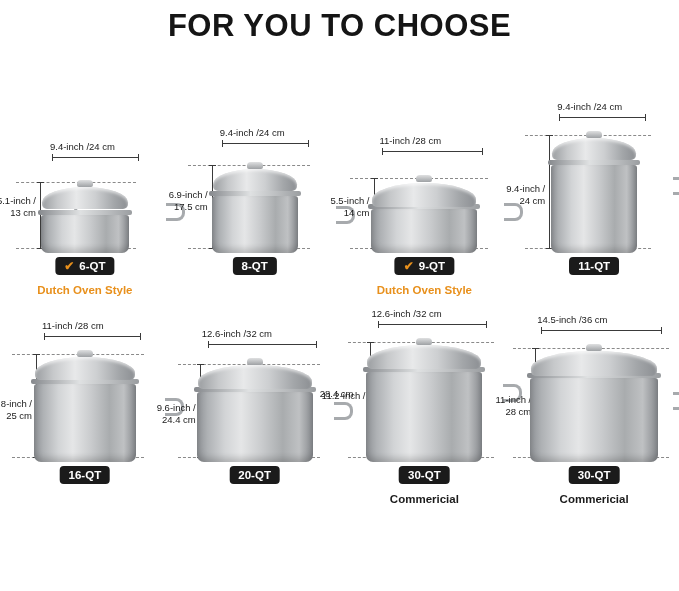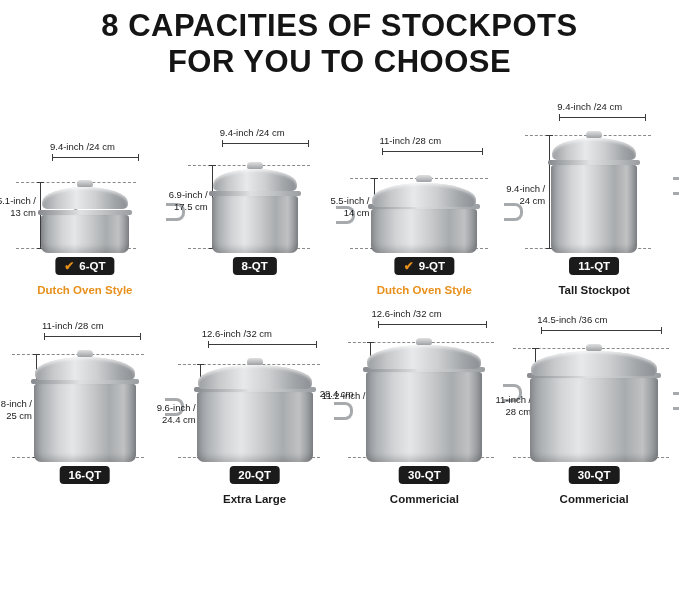--- a/index.html
+++ b/index.html
@@ -192,21 +192,20 @@
     font-size: 15px;
     color: #1b1b1b;
   }
 </style>
 </head>
 <body>
 
 <div class="page">
 
   <div class="title">
-    <span>8 CAPACITIES OF STOCKPOTS</span>
     <span class="line2">FOR YOU TO CHOOSE</span>
   </div>
 
   <div class="row row1">
 
     <div class="cell">
       <div class="pot-area">
 
         <div class="dash-h" style="left:16px; top:79px; width:120px;"></div>
         <div class="dash-h" style="left:16px; top:145px; width:120px;"></div>
@@ -312,21 +311,20 @@
           <div class="handle right" style="left:134px; top:50px;"></div>
           <div class="body" style="width:86px; height:88px;"></div>
           <div class="rim" style="width:92px; bottom:88px;"></div>
           <div class="lid" style="width:84px; height:22px; top:11px;"></div>
           <div class="knob" style="top:4px;"></div>
         </div>
       </div>
       <div class="badge">
         <span>11-QT</span>
       </div>
-      <div class="caption">Tall Stockpot</div>
     </div>
   </div>
 
   <div class="row row2">
 
     <div class="cell">
       <div class="pot-area">
         <div class="dash-h" style="left:12px; top:42px; width:132px;"></div>
         <div class="dash-h" style="left:12px; top:145px; width:132px;"></div>
         <div class="meas-line meas-h" style="left:44px; top:24px; width:96px;"></div>
@@ -370,21 +368,20 @@
           <div class="handle right" style="left:148px; top:48px;"></div>
           <div class="body" style="width:116px; height:70px;"></div>
           <div class="rim" style="width:122px; bottom:70px;"></div>
           <div class="lid" style="width:114px; height:24px; top:11px;"></div>
           <div class="knob" style="top:4px;"></div>
         </div>
       </div>
       <div class="badge">
         <span>20-QT</span>
       </div>
-      <div class="caption">Extra Large</div>
     </div>
 
     <div class="cell">
       <div class="pot-area">
         <div class="dash-h" style="left:8px; top:30px; width:146px;"></div>
         <div class="dash-h" style="left:8px; top:145px; width:146px;"></div>
         <div class="meas-line meas-h" style="left:38px; top:12px; width:108px;"></div>
         <div class="tick tick-v" style="left:38px; top:9px;"></div>
         <div class="tick tick-v" style="left:146px; top:9px;"></div>
         <div class="meas-label" style="left:32px; top:-4px;">12.6-inch /32 cm</div>

